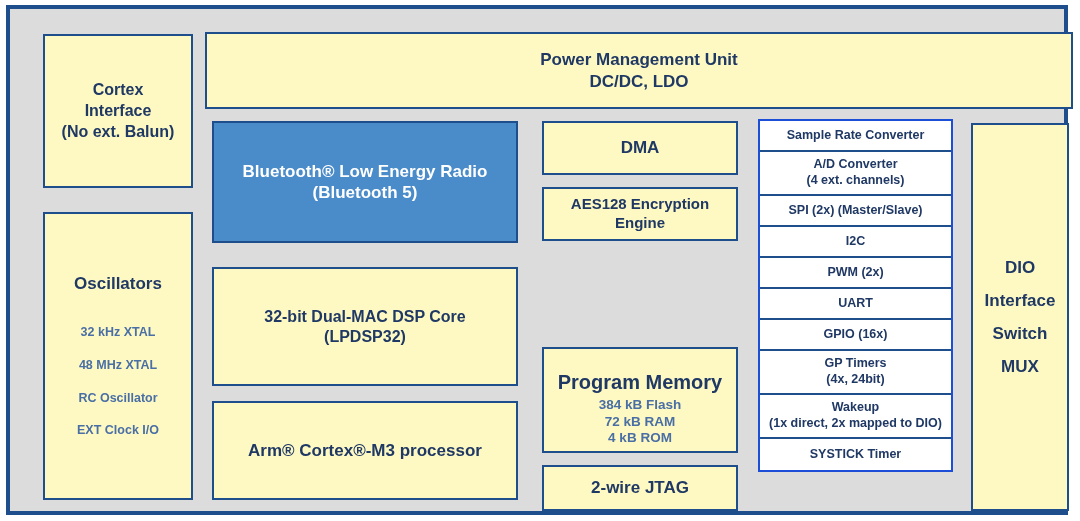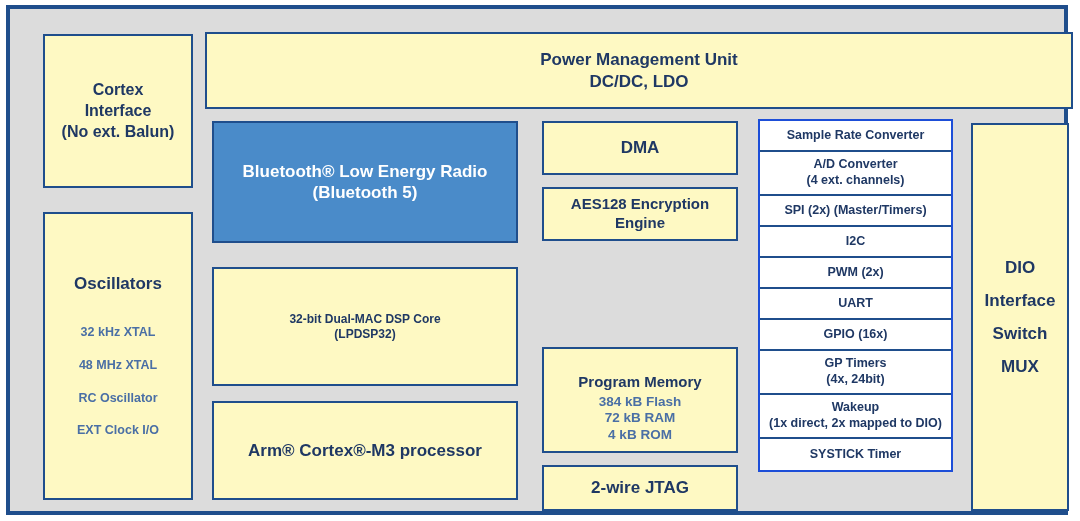--- a/index.html
+++ b/index.html
@@ -60,30 +60,30 @@
 
   
   #blk-antenna   { left: 33px;  top: 25px;  width: 150px; height: 154px; font-size: 16px; }
   #blk-antenna .title + .title { margin-top: 1px; }
   #blk-osc       { left: 33px;  top: 203px; width: 150px; height: 288px; gap: 17px; }
   #blk-osc .title { font-size: 17px; margin-bottom: 14px; }
   #blk-osc .sub  { font-size: 12.5px; }
 
   #blk-pmu       { left: 195px; top: 23px;  width: 868px; height: 77px; font-size: 17px; }
   #blk-radio     { left: 202px; top: 112px; width: 306px; height: 122px; font-size: 17px; }
-  #blk-dsp       { left: 202px; top: 258px; width: 306px; height: 119px; font-size: 12px; }
+  #blk-dsp       { left: 202px; top: 258px; width: 306px; height: 119px; font-size: 16px; }
   #blk-cortex    { left: 202px; top: 392px; width: 306px; height: 99px; font-size: 17px; }
 
   #blk-dma       { left: 532px; top: 112px; width: 196px; height: 54px; font-size: 17px; }
   #blk-aes       { left: 532px; top: 178px; width: 196px; height: 54px; font-size: 15px; }
   #blk-datamem   { left: 532px; top: 244px; width: 196px; height: 82px; }
   #blk-datamem .title { font-size: 17px; }
   #blk-datamem .sub { font-size: 15px; }
   #blk-progmem   { left: 532px; top: 338px; width: 196px; height: 106px; }
-  #blk-progmem .title { font-size: 15px; margin-bottom: 2px; margin-top: 17px; }
+  #blk-progmem .title { font-size: 20px; margin-bottom: 2px; margin-top: 17px; }
   #blk-progmem .sub { font-size: 13.5px; }
   #blk-jtag      { left: 532px; top: 456px; width: 196px; height: 46px; font-size: 17px; }
 
   
   #periph-stack {
     position: absolute;
     left: 748px;
     top: 110px;
     width: 195px;
     box-sizing: border-box;
@@ -172,21 +172,21 @@
 
     <div id="periph-stack">
       <div class="periph h1">
         <span>Sample Rate Converter</span>
       </div>
       <div class="periph h2">
         <span>A/D Converter</span>
         <span>(4 ext. channels)</span>
       </div>
       <div class="periph h1">
-        <span>SPI (2x) (Master/Timers)</span>
+        <span>SPI (2x) (Master/Slave)</span>
       </div>
       <div class="periph h1">
         <span>I2C</span>
       </div>
       <div class="periph h1">
         <span>PWM (2x)</span>
       </div>
       <div class="periph h1">
         <span>UART</span>
       </div>

